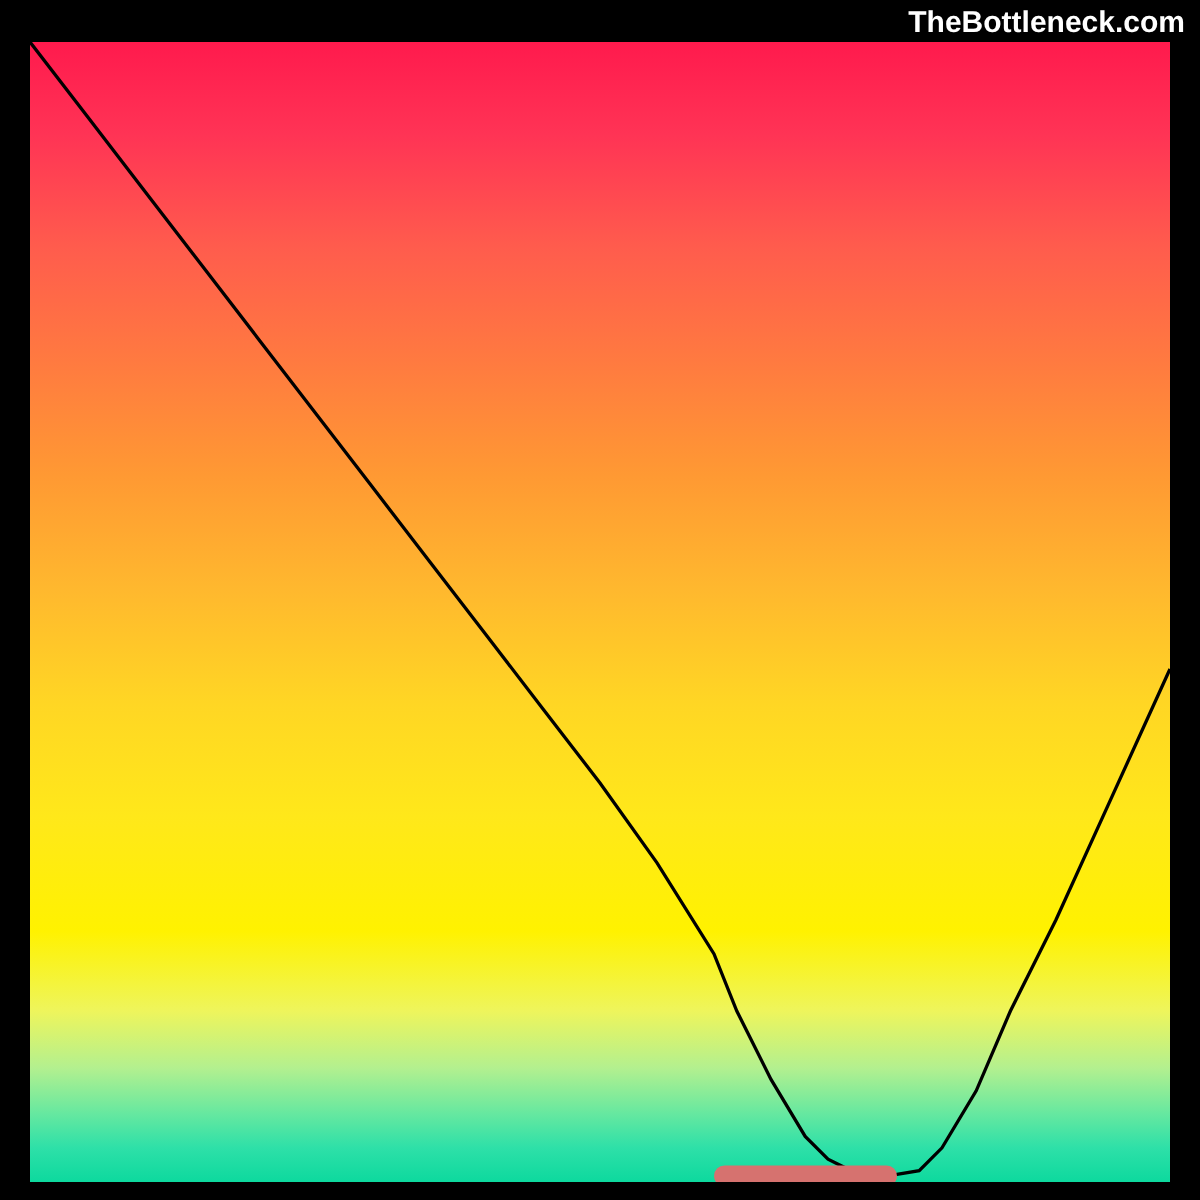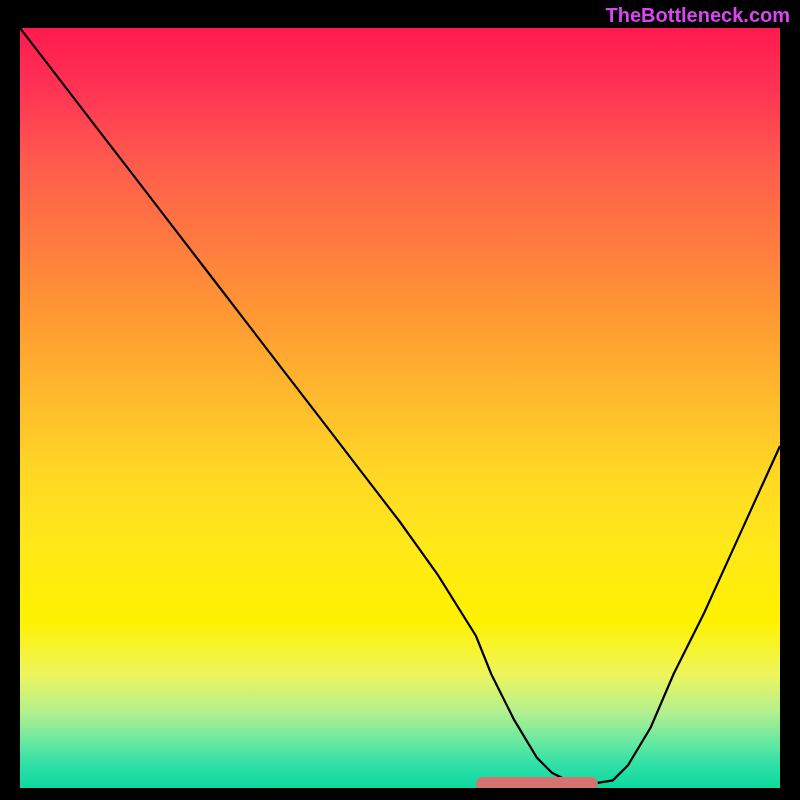--- a/index.html
+++ b/index.html
@@ -12,21 +12,21 @@
     height: 800px;
     background: #000;
     position: relative;
     overflow: hidden;
     font-family: Arial, sans-serif;
   }
   .watermark {
     position: absolute;
     top: 4px;
     right: 10px;
-    color: #d946ef;
+    color: #ffffff;
     font-size: 20px;
     font-weight: bold;
     z-index: 10;
   }
   .plot-area {
     position: absolute;
     top: 28px;
     left: 20px;
     width: 760px;
     height: 760px;

